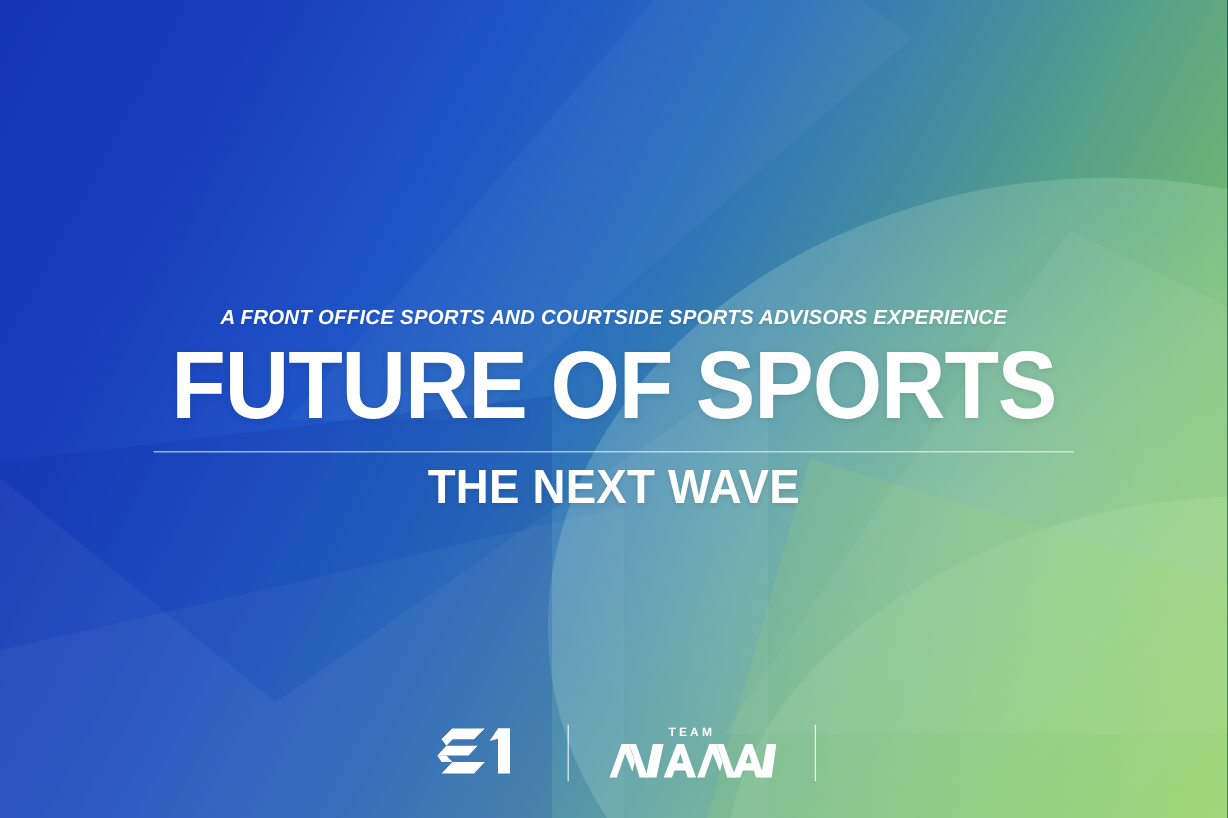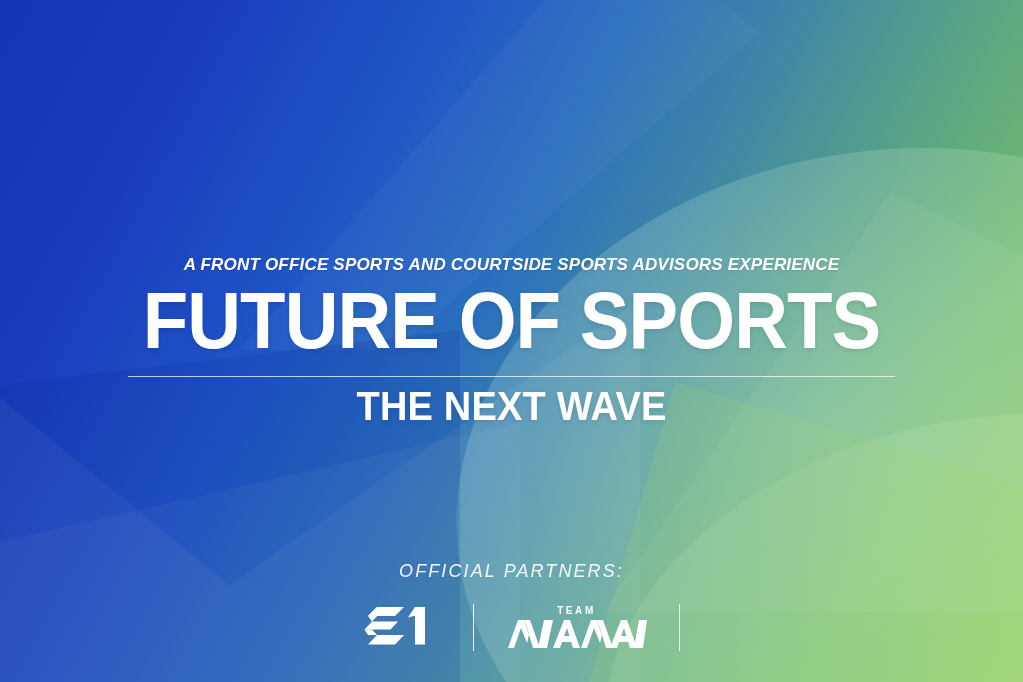--- a/index.html
+++ b/index.html
@@ -265,21 +265,20 @@
   <div class="content">
 
     <div class="eyebrow">A FRONT OFFICE SPORTS AND COURTSIDE SPORTS ADVISORS EXPERIENCE</div>
 
     <div class="title">FUTURE OF SPORTS</div>
 
     <div class="rule"></div>
 
     <div class="tagline">THE NEXT WAVE</div>
 
-    <div class="partners-label">OFFICIAL PARTNERS:</div>
 
     <div class="partners-row">
 
       <div class="partner-slot slot-e1">
         <svg class="logo-e1" width="70" height="44" viewBox="0 0 70 44">
           <g fill="#ffffff">
 
             <path d="M40.5 2 L13.5 2 L4.5 11.5 L31 11.5 L22.5 20.5 L13.5 20.5 L4.5 30 L30 30 L21 39.5 L6 39.5
                      L12.5 32.5 L3 32.5 L12.5 22.5 L3.5 22.5 L12.5 13 L3 13 L12.5 2 Z" opacity="0"></path>
             <path d="M42 2 L15 2 L7 10 L33 10 L27 16 L9 16 L2 23 L25 23 L19 29 L10 29 L2 37 L30 37 L38 29 L14 29

